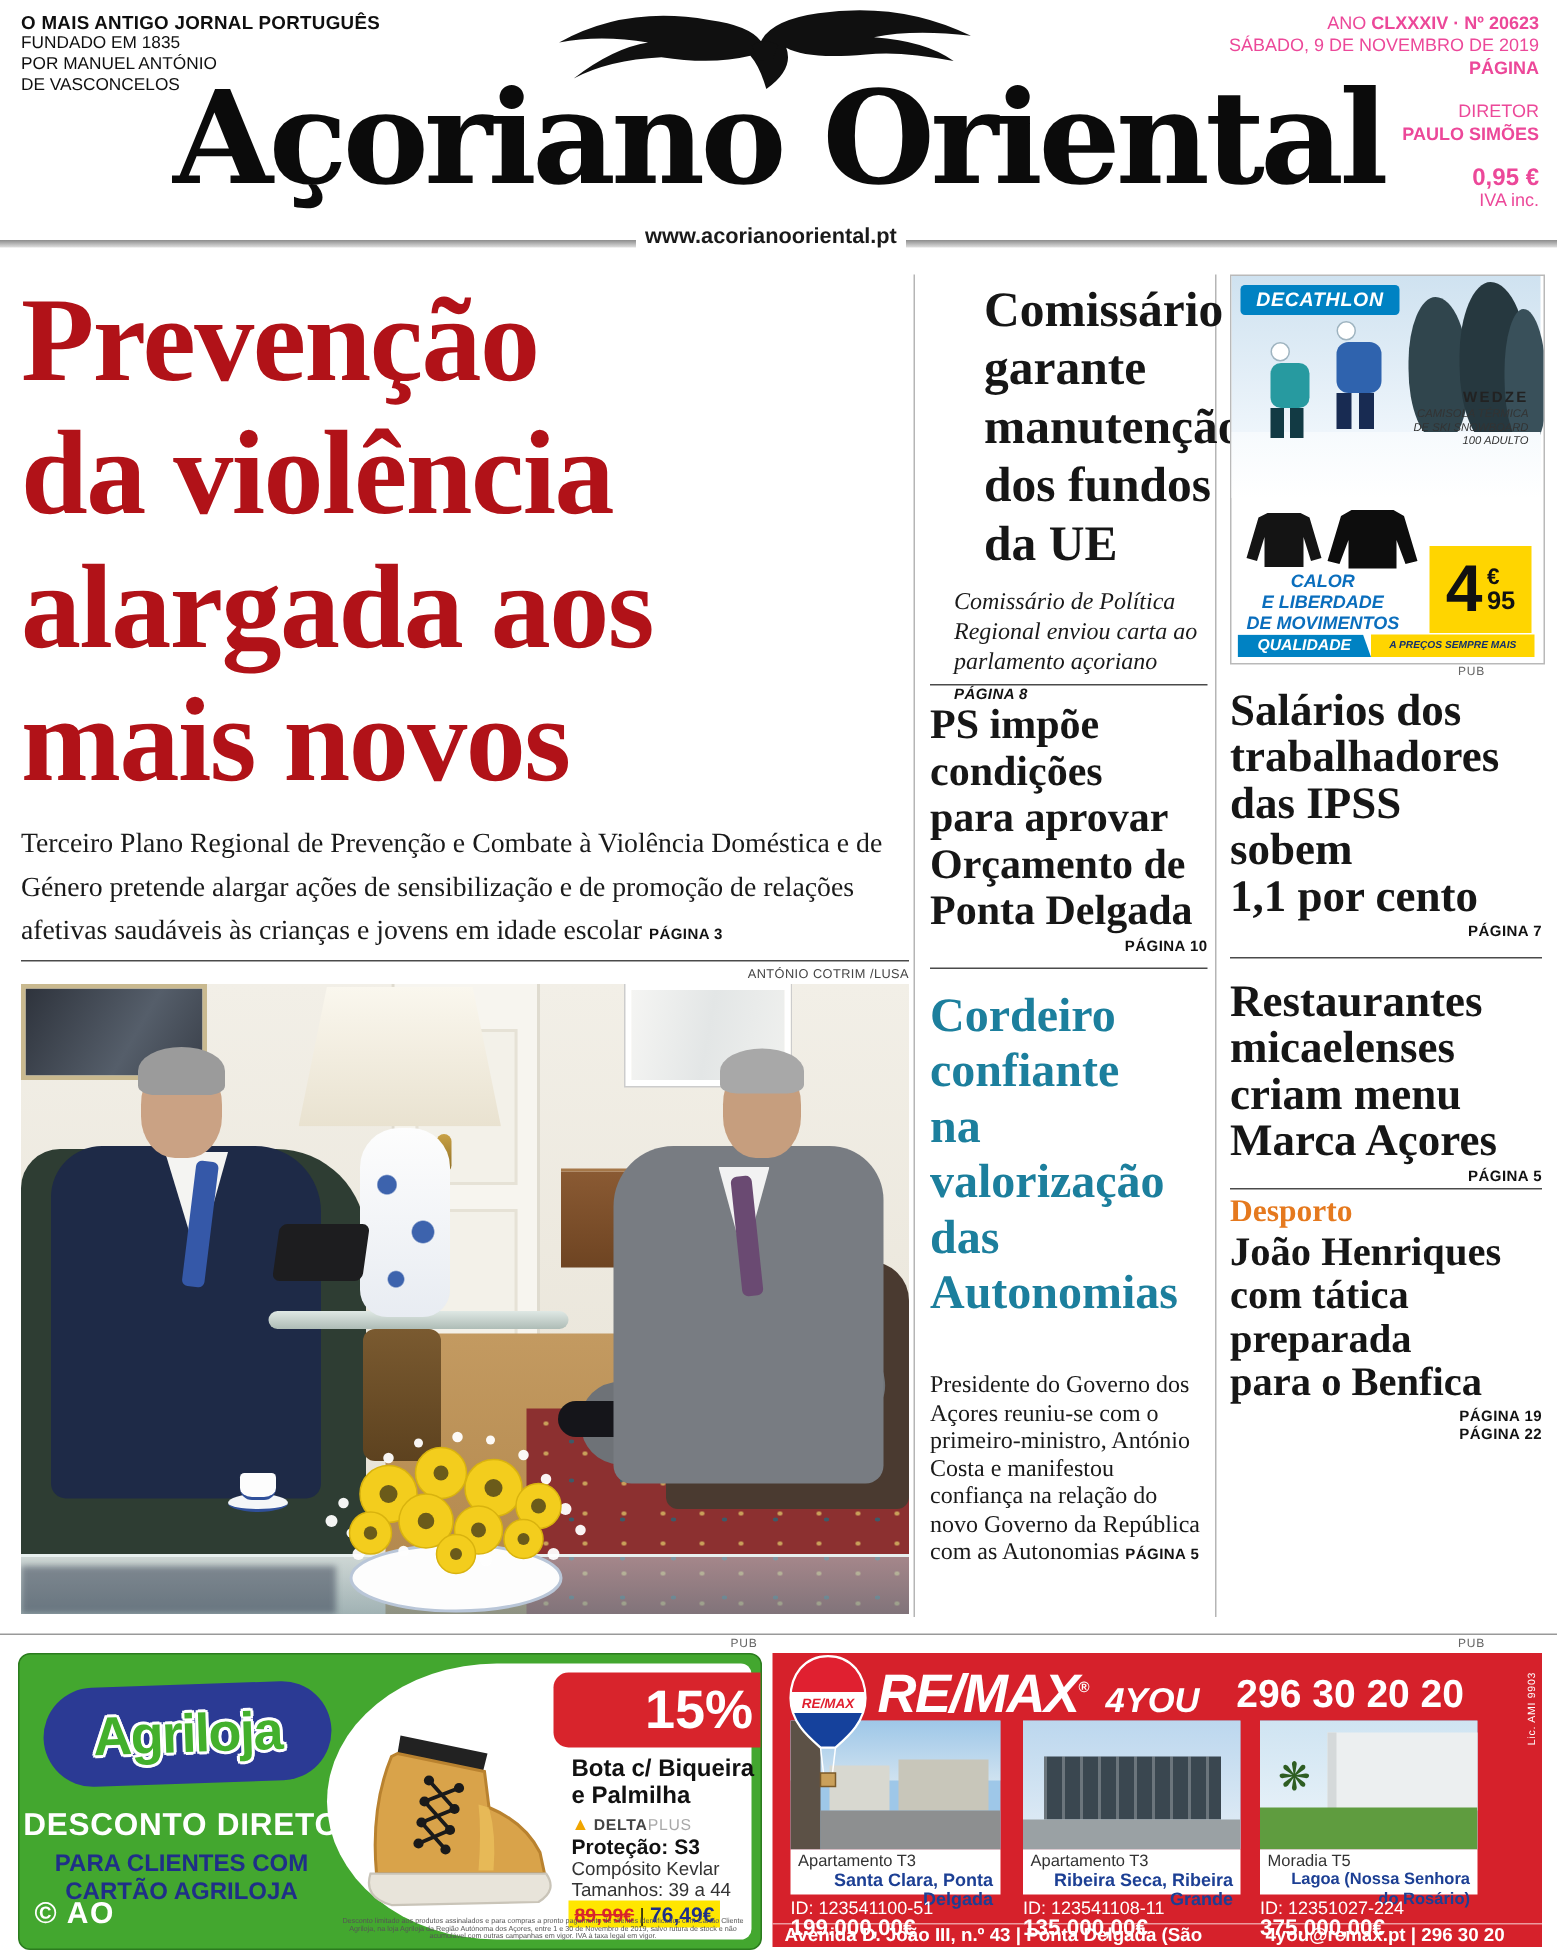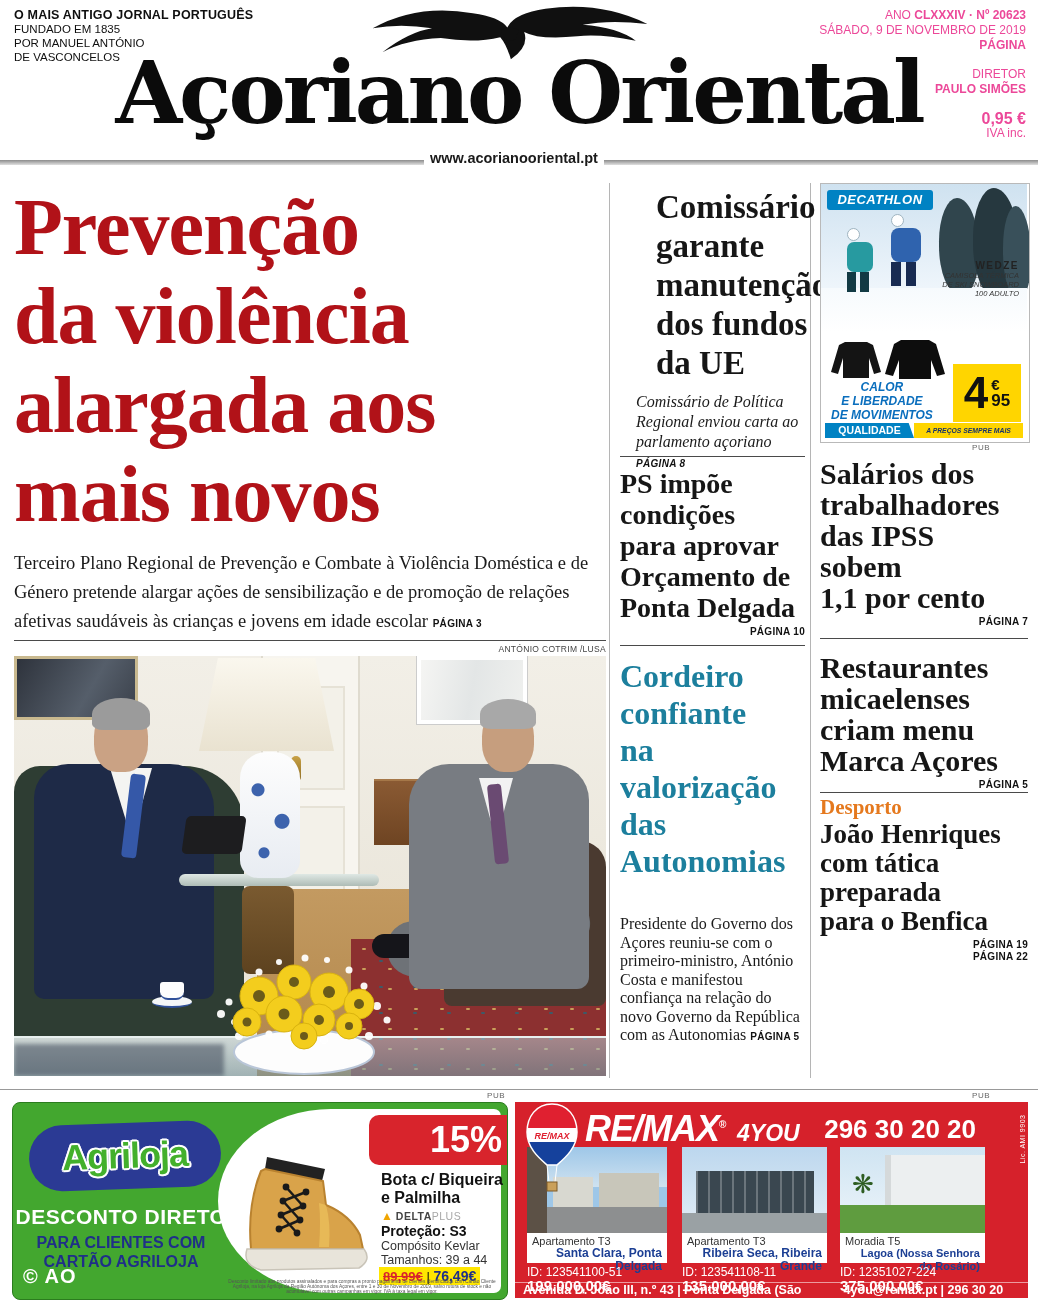--- a/index.html
+++ b/index.html
@@ -82,21 +82,21 @@
              font-weight:bold;font-style:italic;font-size:13px;text-align:center;line-height:20px;letter-spacing:.5px;}
   #dec .skier .helm{width:11px;height:11px;background:#fff;border-radius:50%;border:1px solid #9fb4c0;}
   #dec .wedze{right:8px;top:76px;text-align:right;}
   #dec .wedze .w{font-weight:bold;font-size:10px;letter-spacing:1.5px;color:#222;}
   #dec .wedze .d{font-style:italic;font-size:7.5px;line-height:9px;color:#333;}
   #dec .slogan{left:10px;top:196px;font-weight:bold;font-style:italic;font-size:12px;line-height:14px;color:#0a6ebd;text-align:center;}
   #dec .pricebox{left:132px;top:180px;width:68px;height:58px;background:#ffd500;display:flex;align-items:center;justify-content:center;}
   #dec .pricebox .i{font-size:44px;font-weight:bold;color:#111;line-height:1;}
   #dec .pricebox .c{font-size:15px;font-weight:bold;color:#111;line-height:1;}
   #dec .pricebox .d{font-size:17px;font-weight:bold;color:#111;line-height:1;}
-  #dec .bar-b{left:4px;top:239px;width:89px;height:15px;background:#0082c3;color:#fff;font-weight:bold;
+  #dec .bar-b{left:4px;top:239px;width:89px;height:15px;background:#0082c3;color:#fff;font-style:italic;font-weight:bold;
               font-size:10.5px;text-align:center;line-height:15px;clip-path:polygon(0 0,94% 0,100% 100%,0 100%);}
   #dec .bar-y{left:93px;top:239px;width:109px;height:15px;background:#ffd500;color:#15306b;font-style:italic;font-weight:bold;
               font-size:6.8px;text-align:center;line-height:15px;}
   
   #agri{left:12px;top:1102px;width:494px;height:196px;background:#43a72f;border-radius:8px;border:1px solid #2b7c1e;overflow:hidden;}
   #agri .blob{left:205px;top:6px;right:6px;bottom:6px;background:#fff;border-radius:160px 10px 10px 160px / 130px 10px 10px 130px;}
   #agri .pill{left:16px;top:20px;width:192px;height:66px;background:#2b3a94;border-radius:34px;transform:rotate(-2deg);
               display:flex;align-items:center;justify-content:center;}
   #agri .pill span{font-size:36px;font-weight:bold;color:#43b02c;letter-spacing:-1px;
        text-shadow:-2px 0 #fff,2px 0 #fff,0 -2px #fff,0 2px #fff,-1.5px -1.5px #fff,1.5px -1.5px #fff,-1.5px 1.5px #fff,1.5px 1.5px #fff;}

